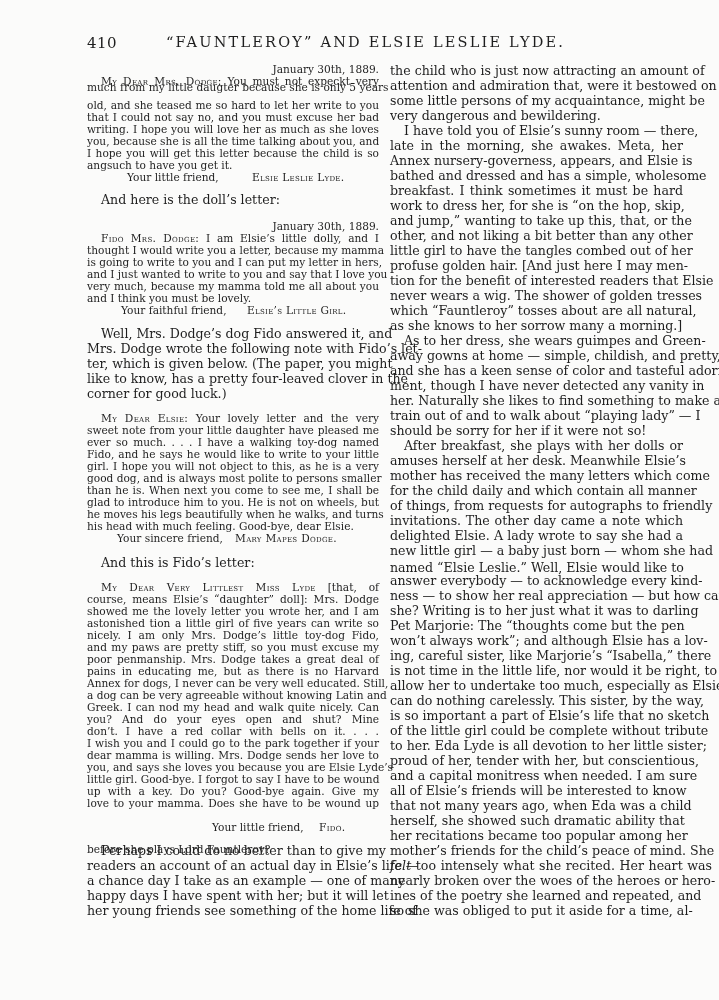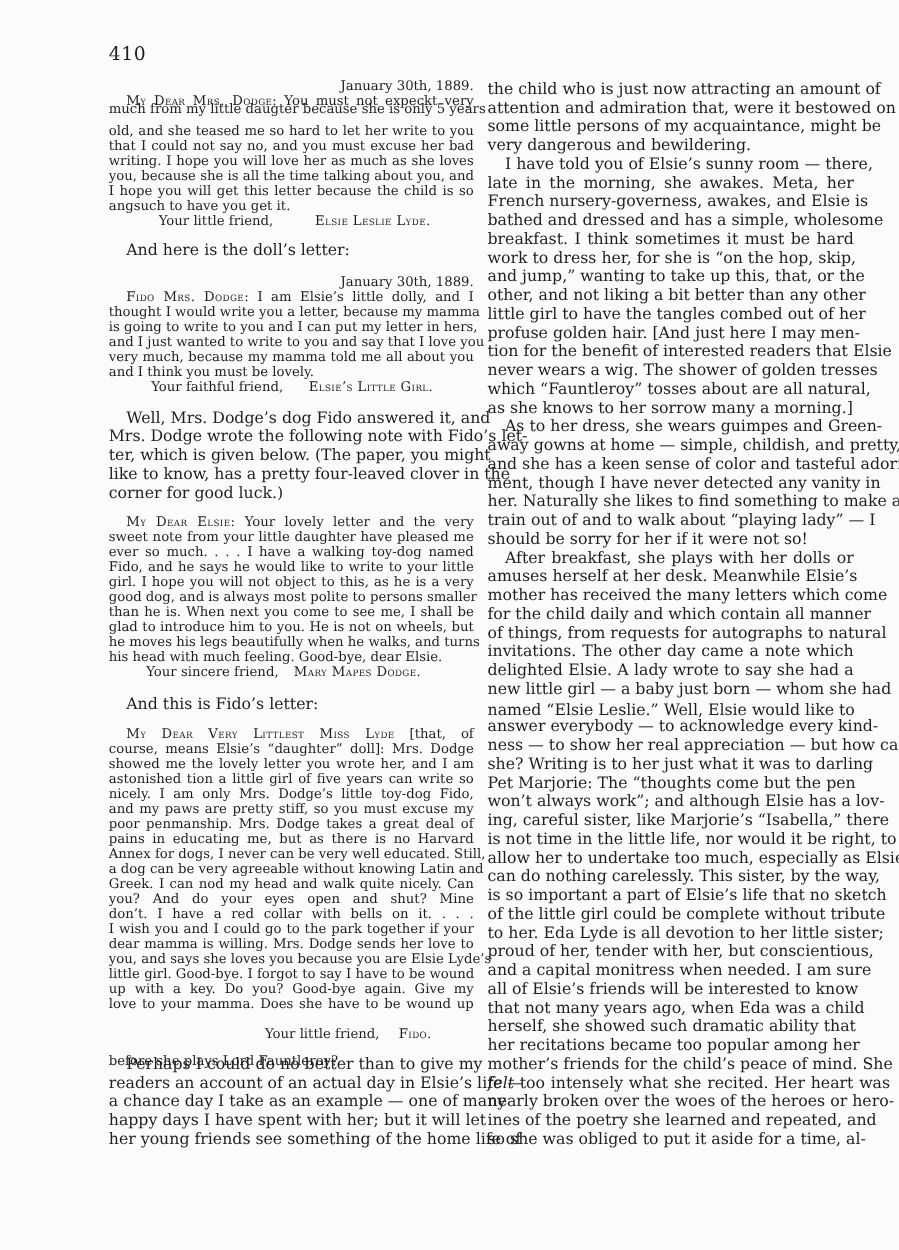--- a/index.html
+++ b/index.html
@@ -21,20 +21,21 @@
   .right-align { text-align:center; text-align-last:right; }
   .sig { text-align-last:auto; text-align:left; }
   .sc { font-variant:small-caps; letter-spacing:0.3px; }
   .it { font-style:italic; }
 </style>
 </head>
 <body>
 
 <div class="page">
   <div class="pageno">410</div>
+  <div class="runhead">“FAUNTLEROY” AND ELSIE LESLIE LYDE.</div>
 
   <div class="col left">
 
     <div class="line s right-align" style="top:0px">January 30th, 1889.</div>
     <div class="line s" style="top:12px;padding-left:14px;width:278px"><span class="sc">My Dear Mrs. Dodge:</span><span> You must not expeckt very</span></div>
     <div class="line s" style="top:18px">much from my little daugter because she is only 5 years</div>
     <div class="line s" style="top:36px">old, and she teased me so hard to let her write to you</div>
     <div class="line s" style="top:48px">that I could not say no, and you must excuse her bad</div>
     <div class="line s" style="top:60px">writing.  I hope you will love her as much as she loves</div>
     <div class="line s" style="top:72px">you, because she is all the time talking about you, and</div>
@@ -106,21 +107,21 @@
     <div class="line b" style="top:840px">her young friends see something of the home life of</div>
   </div>
 
   <div class="col right">
     <div class="line b" style="top:0px">the child who is just now attracting an amount of</div>
     <div class="line b" style="top:15px">attention and admiration that, were it bestowed on</div>
     <div class="line b" style="top:30px">some little persons of my acquaintance, might be</div>
     <div class="line b last" style="top:45px">very dangerous and bewildering.</div>
     <div class="line b" style="top:60px;padding-left:14px;width:279px">I have told you of Elsie’s sunny room — there,</div>
     <div class="line b" style="top:75px">late in the morning, she awakes.  Meta, her</div>
-    <div class="line b" style="top:90px">French nursery-governess, awakes, and Elsie is</div>
+    <div class="line b" style="top:90px">Annex nursery-governess, appears, and Elsie is</div>
     <div class="line b" style="top:105px">bathed and dressed and has a simple, wholesome</div>
     <div class="line b" style="top:120px">breakfast.  I think sometimes it must be hard</div>
     <div class="line b" style="top:135px">work to dress her, for she is “on the hop, skip,</div>
     <div class="line b" style="top:150px">and jump,” wanting to take up this, that, or the</div>
     <div class="line b" style="top:165px">other, and not liking a bit better than any other</div>
     <div class="line b" style="top:180px">little girl to have the tangles combed out of her</div>
     <div class="line b" style="top:195px">profuse golden hair.  [And just here I may men-</div>
     <div class="line b" style="top:210px">tion for the benefit of interested readers that Elsie</div>
     <div class="line b" style="top:225px">never wears a wig.  The shower of golden tresses</div>
     <div class="line b" style="top:240px">which “Fauntleroy” tosses about are all natural,</div>
@@ -129,21 +130,21 @@
     <div class="line b" style="top:285px">away gowns at home — simple, childish, and pretty,</div>
     <div class="line b" style="top:300px">and she has a keen sense of color and tasteful adorn-</div>
     <div class="line b" style="top:315px">ment, though I have never detected any vanity in</div>
     <div class="line b" style="top:330px">her.  Naturally she likes to find something to make a</div>
     <div class="line b" style="top:345px">train out of and to walk about “playing lady” — I</div>
     <div class="line b last" style="top:360px">should be sorry for her if it were not so!</div>
     <div class="line b" style="top:375px;padding-left:14px;width:279px">After breakfast, she plays with her dolls or</div>
     <div class="line b" style="top:390px">amuses herself at her desk.  Meanwhile Elsie’s</div>
     <div class="line b" style="top:405px">mother has received the many letters which come</div>
     <div class="line b" style="top:420px">for the child daily and which contain all manner</div>
-    <div class="line b" style="top:435px">of things, from requests for autographs to natural</div>
+    <div class="line b" style="top:435px">of things, from requests for autographs to friendly</div>
     <div class="line b" style="top:450px">invitations.  The other day came a note which</div>
     <div class="line b" style="top:465px">delighted Elsie.  A lady wrote to say she had a</div>
     <div class="line b" style="top:480px">new little girl — a baby just born — whom she had</div>
     <div class="line b" style="top:497px">named “Elsie Leslie.”  Well, Elsie would like to</div>
     <div class="line b" style="top:510px">answer everybody — to acknowledge every kind-</div>
     <div class="line b" style="top:525px">ness — to show her real appreciation — but how can</div>
     <div class="line b" style="top:540px">she?  Writing is to her just what it was to darling</div>
     <div class="line b" style="top:555px">Pet Marjorie: The “thoughts come but the pen</div>
     <div class="line b" style="top:570px">won’t always work”; and although Elsie has a lov-</div>
     <div class="line b" style="top:585px">ing, careful sister, like Marjorie’s “Isabella,” there</div>

